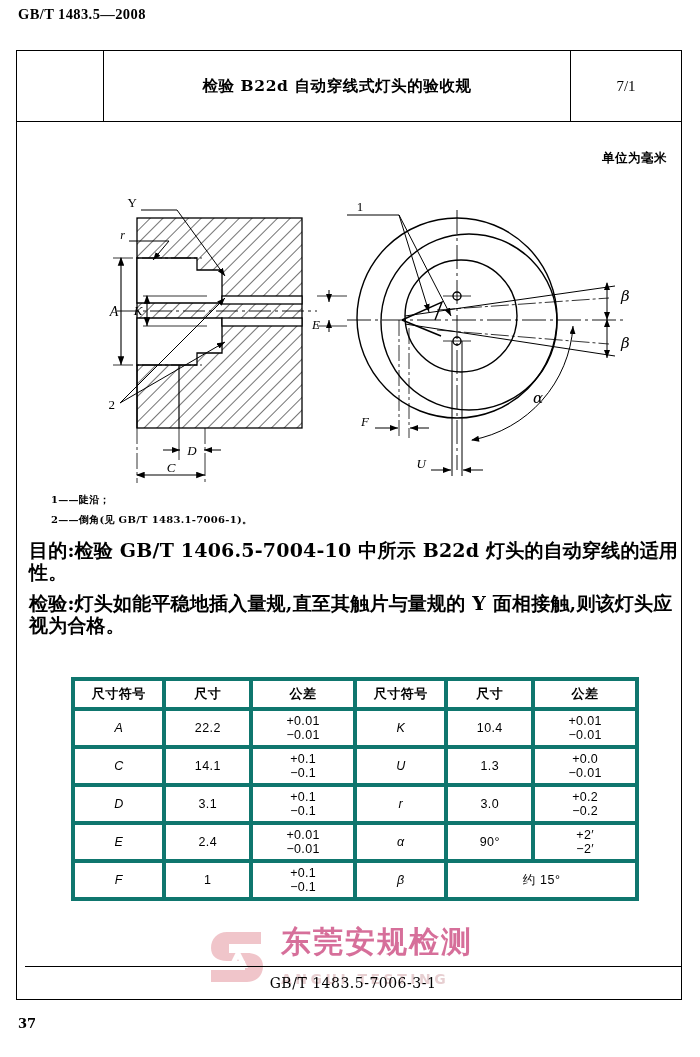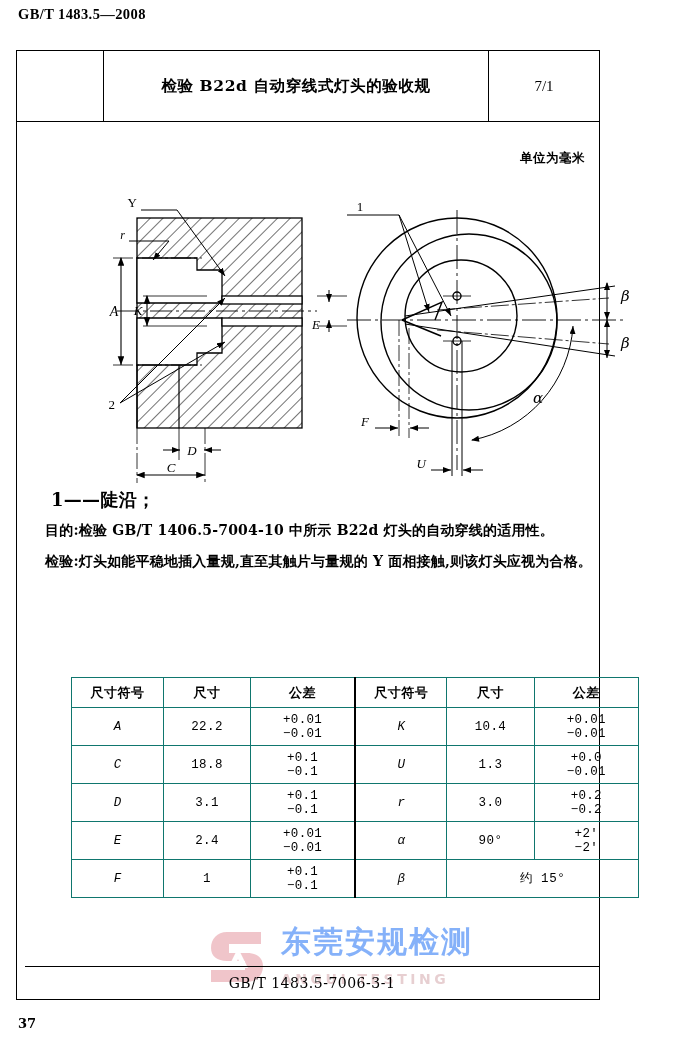--- a/index.html
+++ b/index.html
@@ -25,21 +25,21 @@
     font-weight: bold;
     font-size: 14.5px;
     letter-spacing: 0.4px;
   }
 
   
   .frame {
     position: absolute;
     left: 16px;
     top: 50px;
-    width: 584px;
+    width: 666px;
     height: 950px;
     border: 1.6px solid #000;
     box-sizing: border-box;
   }
 
   
   .hdr {
     position: absolute;
     left: 0; top: 0;
     width: 100%;
@@ -117,53 +117,53 @@
   .drawings svg { display: block; }
 
   
   .notes {
     position: absolute;
     left: 0; right: 0;
     top: 368px;
   }
   .legend-line {
     font-family: "DejaVu Serif", serif;
-    font-size: 18px;
+    font-size: 10px;
     font-weight: bold;
     margin-left: 34px;
     line-height: 20px;
     letter-spacing: 0.3px;
   }
   .para {
     font-family: "DejaVu Serif", serif;
-    font-size: 14px;
-    font-weight: bold;
-    margin-left: 28px;
+    font-size: 19px;
+    font-weight: bold;
+    margin-left: 12px;
     margin-top: 9px;
     line-height: 22px;
     letter-spacing: 0.2px;
   }
 
   
   .dim-table-wrap {
     position: absolute;
     left: 54px;
     top: 555px;
     width: 568px;
   }
   table.dim {
     border-collapse: collapse;
     width: 100%;
     table-layout: fixed;
   }
   table.dim td, table.dim th {
-    border: 1px solid #0f766e;
+    border: 4px solid #0f766e;
     text-align: center;
     vertical-align: middle;
-    font-family: Liberation Mono, monospace;
+    font-family: Liberation Sans, sans-serif;
     font-size: 12.5px;
     font-weight: normal;
     padding: 0;
     height: 38px;
     box-sizing: border-box;
   }
   table.dim th {
     height: 30px;
     font-weight: bold;
     font-size: 13px;
@@ -223,21 +223,21 @@
     position: relative;
     flex: 0 0 auto;
   }
   .wm-text {
     margin-left: 12px;
   }
   .wm-cn {
     font-family: "DejaVu Sans", sans-serif;
     font-size: 30px;
     font-weight: bold;
-    color: #3b82f6;
+    color: #be185d;
     letter-spacing: 2px;
     line-height: 34px;
   }
   .wm-en {
     font-family: "DejaVu Sans", sans-serif;
     font-size: 14px;
     font-weight: bold;
     color: #d9b2b6;
     letter-spacing: 3.5px;
     line-height: 20px;
@@ -409,20 +409,21 @@
           <line x1="445" y1="143" x2="445" y2="278" stroke="#000" stroke-width="1"></line>
           <line x1="414" y1="272" x2="434" y2="272" stroke="#000" stroke-width="1" marker-end="url(#ar)"></line>
           <line x1="466" y1="272" x2="446" y2="272" stroke="#000" stroke-width="1" marker-end="url(#ar)"></line>
           <text x="409" y="270" font-family="Liberation Serif, serif" font-style="italic" font-size="13" fill="#000" stroke="none" text-anchor="end">U</text>
         </g>
       </svg>
     </div>
 
     <div class="notes">
       <div class="legend-line">1——陡沿；</div>
+      <div class="legend-line">2——倒角(见 GB/T 1483.1-7006-1)。</div>
       <div class="para">目的:检验 GB/T 1406.5-7004-10 中所示 B22d 灯头的自动穿线的适用性。</div>
       <div class="para">检验:灯头如能平稳地插入量规,直至其触片与量规的 Y 面相接触,则该灯头应视为合格。</div>
     </div>
 
     <div class="dim-table-wrap">
       <table class="dim">
         <colgroup>
           <col class="c-sym">
             <col class="c-val">
             <col class="c-tol">
@@ -446,21 +447,21 @@
             <td class="val">22.2</td>
             <td class="tol">+0.01
 −0.01</td>
             <td class="sym sep-left">K</td>
             <td class="val">10.4</td>
             <td class="tol">+0.01
 −0.01</td>
           </tr>
           <tr>
             <td class="sym">C</td>
-            <td class="val">18.8</td>
+            <td class="val">14.1</td>
             <td class="tol">+0.1
 −0.1</td>
             <td class="sym sep-left">U</td>
             <td class="val">1.3</td>
             <td class="tol">+0.0
 −0.01</td>
           </tr>
           <tr>
             <td class="sym">D</td>
             <td class="val">3.1</td>

